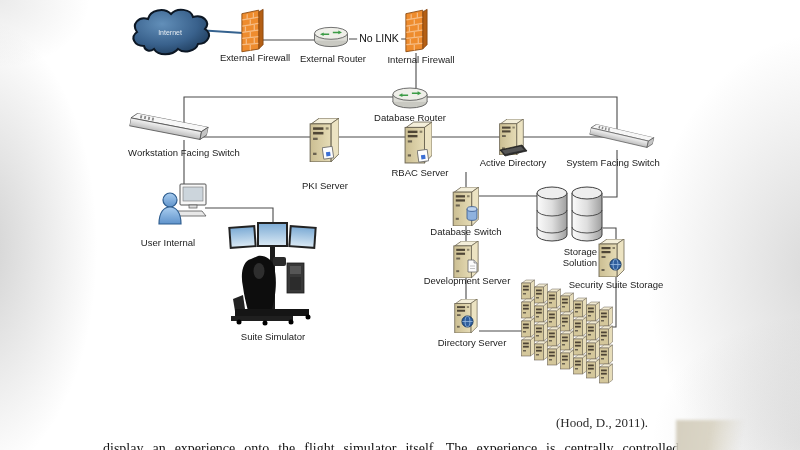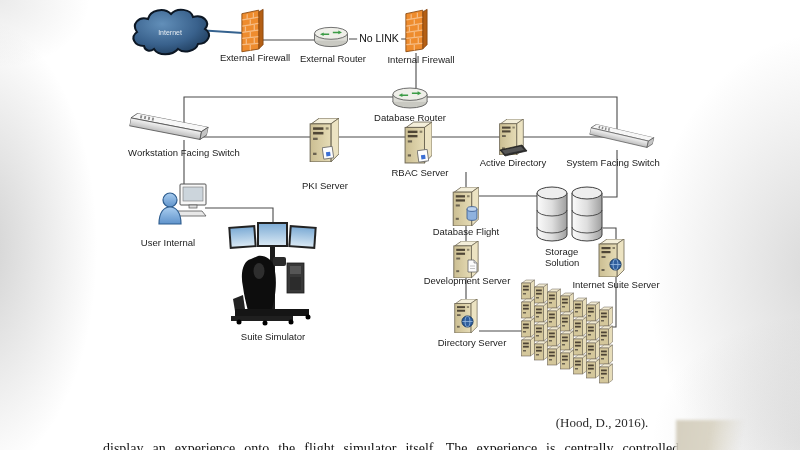--- a/index.html
+++ b/index.html
@@ -9,21 +9,21 @@
       radial-gradient(120px 90px at 0% 0%, rgba(90,90,90,0.12), rgba(255,255,255,0) 75%),
       radial-gradient(170px 320px at -25px 55%, rgba(95,95,95,0.30), rgba(255,255,255,0) 72%),
       radial-gradient(240px 320px at 103% 60%, rgba(105,105,105,0.26), rgba(255,255,255,0) 74%),
       radial-gradient(200px 160px at 101% 98%, rgba(110,110,110,0.16), rgba(255,255,255,0) 78%),
       #ffffff;
     font-family:"Liberation Sans", sans-serif;
   }
   .lbl{
     position:absolute;transform:translateX(-50%);
     font:9.5px/1.16 "Liberation Sans", sans-serif;color:#1b1b1b;
-    white-space:nowrap;text-align:left;
+    white-space:nowrap;text-align:right;
   }
   .lbl.wrap{white-space:normal;}
   .edgelbl{
     position:absolute;transform:translateX(-50%);
     font:10.5px/1.1 "Liberation Sans", sans-serif;color:#111;
     background:#fff;padding:0 2px;white-space:nowrap;
   }
   .cite{
     position:absolute;transform:translateX(-50%);
     font:13px/1.2 "Liberation Serif", serif;color:#2b2b2b;white-space:nowrap;
@@ -298,22 +298,22 @@
   <div class="edgelbl" style="left:379px;top:33px">No LINK</div>
   <div class="lbl" style="left:421px;top:54px">Internal Firewall</div>
   <div class="lbl" style="left:410px;top:112px">Database Router</div>
   <div class="lbl" style="left:184px;top:147px">Workstation Facing Switch</div>
   <div class="lbl" style="left:325px;top:180px">PKI Server</div>
   <div class="lbl" style="left:420px;top:167px">RBAC Server</div>
   <div class="lbl" style="left:513px;top:157px">Active Directory</div>
   <div class="lbl" style="left:613px;top:157px">System Facing Switch</div>
   <div class="lbl" style="left:168px;top:237px">User Internal</div>
   <div class="lbl" style="left:273px;top:331px">Suite Simulator</div>
-  <div class="lbl" style="left:466px;top:226px">Database Flight</div>
+  <div class="lbl" style="left:466px;top:226px">Database Switch</div>
   <div class="lbl" style="left:467px;top:275px">Development Server</div>
   <div class="lbl" style="left:472px;top:337px">Directory Server</div>
   <div class="lbl wrap" style="left:571px;top:246px;width:52px">Storage Solution</div>
-  <div class="lbl" style="left:616px;top:279px">Internet Suite Server</div>
-
-  <div class="cite" style="left:602px;top:415px">(Hood, D., 2016).</div>
+  <div class="lbl" style="left:616px;top:279px">Security Suite Storage</div>
+
+  <div class="cite" style="left:602px;top:415px">(Hood, D., 2011).</div>
   <div class="bodyline" style="left:103px;top:441px">display an experience onto the flight simulator itself. The experience is centrally controlled</div>
   <div class="patch"></div>
 </div>
 
 </body></html>

